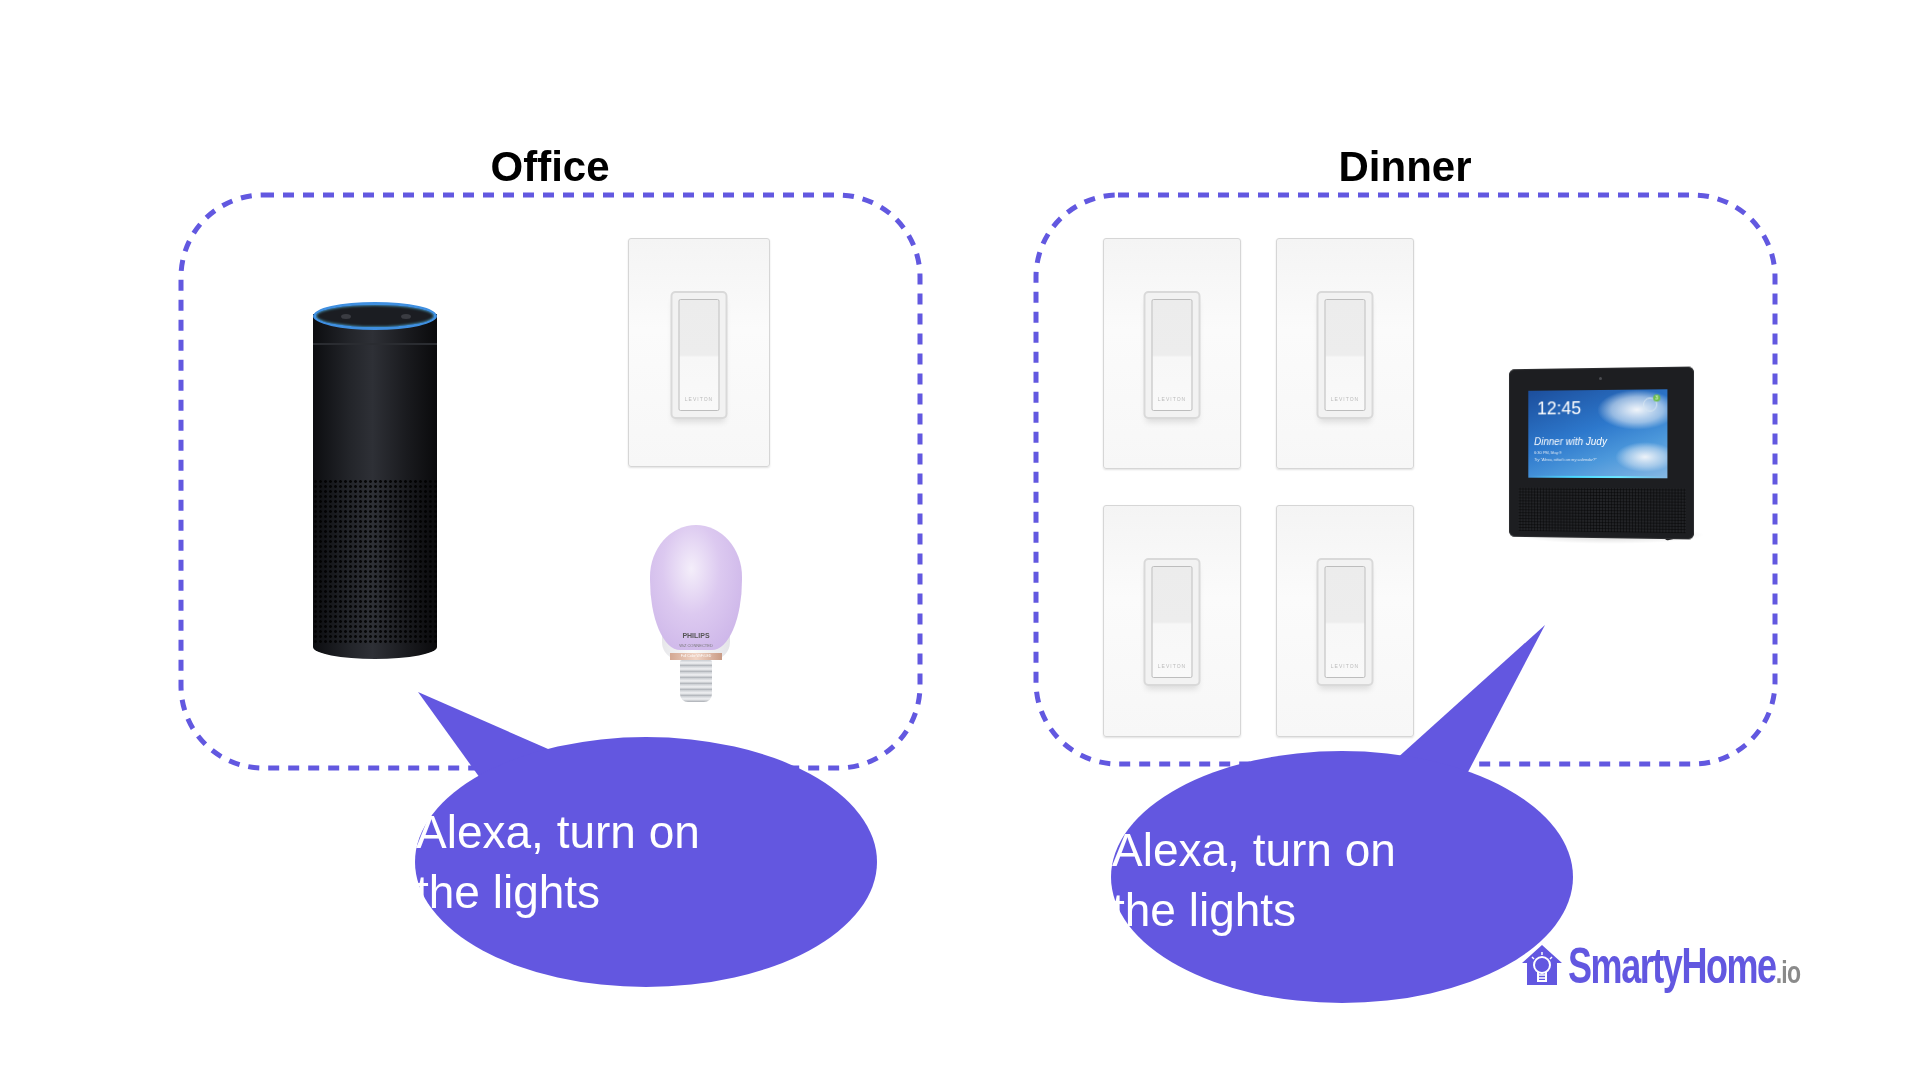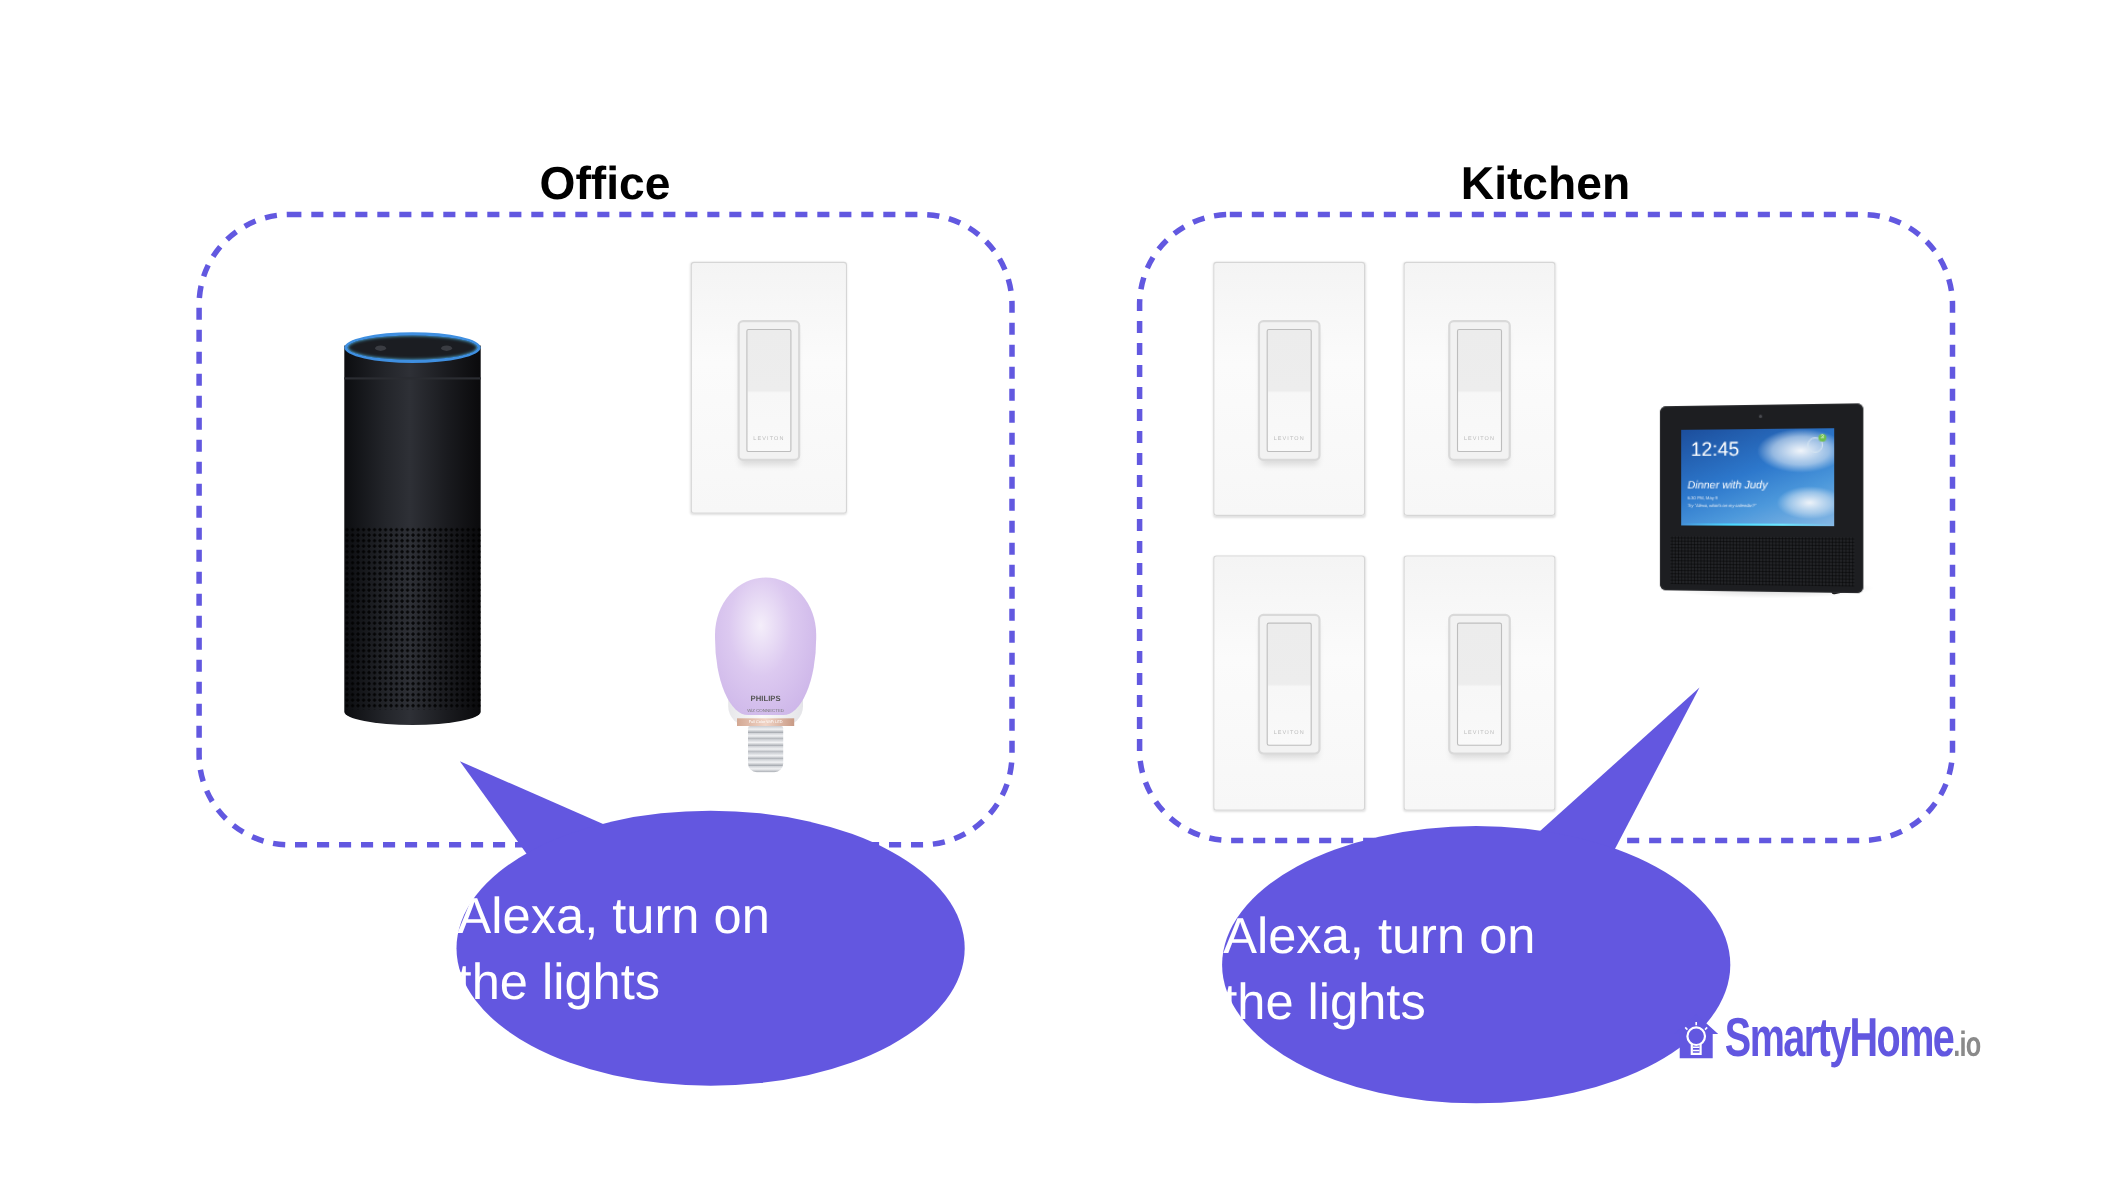--- a/index.html
+++ b/index.html
@@ -39,34 +39,34 @@
   .show .when { position:absolute; left:6px; top:60px; color:#dfe9f5; font-size:4px; }
   .show .hint { position:absolute; left:6px; top:67px; color:#dfe9f5; font-size:4px; font-style:italic; }
   .show .bar { position:absolute; left:0; right:0; bottom:0; height:2px; background:linear-gradient(90deg,transparent,#4ad7ff,#6ee6ff,transparent); }
   .show .badge { position:absolute; right:10px; top:8px; width:14px; height:14px; border-radius:50%; border:1.5px solid #d6e6f2; box-sizing:border-box; }
   .show .badge-dot { position:absolute; right:7px; top:5px; width:7px; height:7px; border-radius:50%; background:#6dbf4b; color:#fff; font-size:5px; text-align:center; line-height:7px; }
   .show .cam { position:absolute; left:92px; top:9px; width:3px; height:3px; border-radius:50%; background:#4a4b50; }
   .show .speaker { position:absolute; left:10px; top:120px; width:168px; height:44px; background-image:radial-gradient(circle,#0c0c0d 0.9px, transparent 1.2px); background-size:3px 3px; background-color:#222326; }
   
   .bubble-text { position:absolute; color:#fff; font-family:"Liberation Sans", sans-serif; font-size:46px; line-height:60px; text-align:left; width:460px; }
   
-  .logo { position:absolute; left:1520px; top:912px; height:56px; display:flex; align-items:flex-end; }
+  .logo { position:absolute; left:1520px; top:935px; height:56px; display:flex; align-items:flex-end; }
   .logo .word { font-family:"Liberation Sans", sans-serif; font-weight:bold; font-size:50px; color:#6257e0; letter-spacing:-2px; transform:scaleX(0.72); transform-origin:left bottom; line-height:1; white-space:nowrap; }
   .logo .tld { color:#8a8a8a; font-size:32px; letter-spacing:-1px; }
 </style>
 </head>
 <body>
 
 <svg class="overlay" width="1920" height="1080" viewBox="0 0 1920 1080">
   <rect x="181" y="195" width="739" height="573" rx="82" ry="82" fill="none" stroke="#6258e0" stroke-width="5" stroke-dasharray="11 9"></rect>
   <rect x="1036" y="195" width="739" height="569" rx="82" ry="82" fill="none" stroke="#6258e0" stroke-width="5" stroke-dasharray="11 9"></rect>
 </svg>
 
 <div class="room-title" style="left:350px; top:146px;">Office</div>
-<div class="room-title" style="left:1205px; top:146px;">Kitchen</div>
+<div class="room-title" style="left:1205px; top:146px;">Dinner</div>
 
 <div class="echo">
   <div class="body">
     <div class="ring"></div>
     <div class="grille"></div>
 
   </div>
   <div class="top">
     <div class="btn" style="left:25px;"></div>
     <div class="btn" style="left:85px;"></div>

